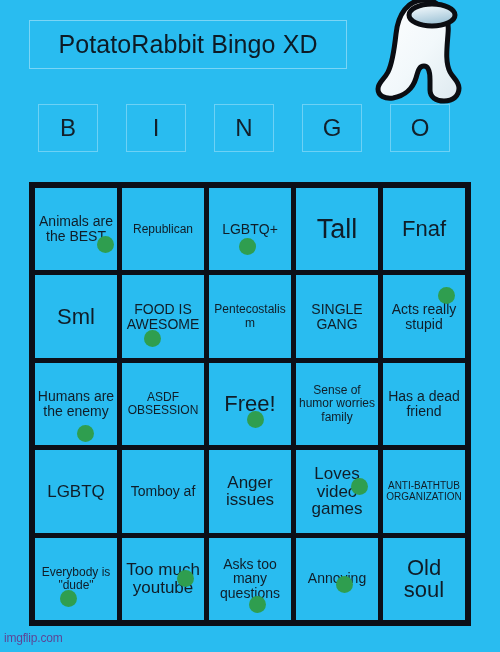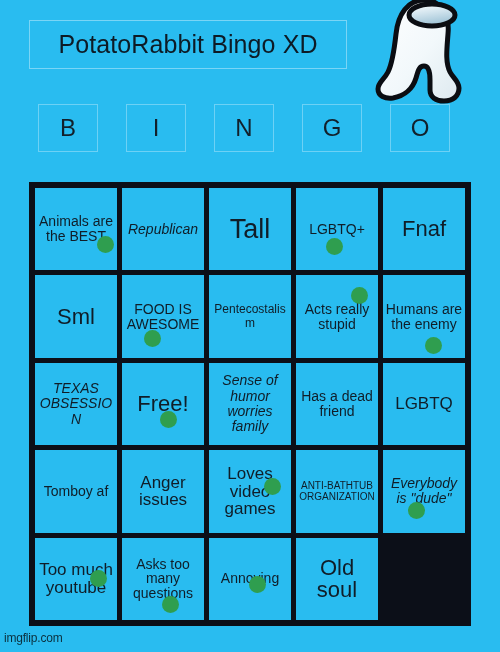--- a/index.html
+++ b/index.html
@@ -113,42 +113,42 @@
     text-align: center;
     color: #101d28;
     line-height: 1.02;
     width: 100%;
     word-wrap: break-word;
     display: block;
   }
   
   .fs-xxs { font-size: 12px; line-height: 1.15; }
   .fs-xs  { font-size: 10px; line-height: 1.12; }
-  .fs-s   { font-size: 14px; line-height: 1.1; font-style: italic; }
+  .fs-s   { font-size: 12px; line-height: 1.1; }
   .fs-m   { font-size: 14px; line-height: 1.06; }
   .fs-l   { font-size: 17px; line-height: 1.03; }
   .fs-xl  { font-size: 22px; line-height: 1.0; }
   .fs-xxl { font-size: 27px; line-height: 1.0; }
 
   .marker {
     position: absolute;
     width: 17px;
     height: 17px;
     border-radius: 50%;
     background: #2f9e4f;
     pointer-events: none;
   }
 
   
   #watermark {
     position: absolute;
     left: 4px;
     top: 631px;
     font-size: 12px;
-    color: #000000;
+    color: #701a75;
     opacity: 0.75;
     letter-spacing: -0.2px;
   }
 </style>
 </head>
 <body>
 
 <div id="header">
 
   <div id="title-box">
@@ -209,51 +209,54 @@
   <div id="grid">
 
     <div class="cell">
       <span class="cell-text fs-m">Animals are the BEST</span>
       <span class="marker" style="left:62px;top:48px;"></span>
     </div>
     <div class="cell">
       <span class="cell-text fs-s">Republican</span>
     </div>
     <div class="cell">
-      <span class="cell-text fs-xxl">Tall</span>
-    </div>
-    <div class="cell">
       <span class="cell-text fs-m">LGBTQ+</span>
       <span class="marker" style="left:30px;top:50px;"></span>
     </div>
     <div class="cell">
+      <span class="cell-text fs-xxl">Tall</span>
+    </div>
+    <div class="cell">
       <span class="cell-text fs-xl">Fnaf</span>
     </div>
 
     <div class="cell">
       <span class="cell-text fs-xl">Sml</span>
     </div>
     <div class="cell">
       <span class="cell-text fs-m">FOOD IS AWESOME</span>
       <span class="marker" style="left:22px;top:55px;"></span>
     </div>
     <div class="cell">
       <span class="cell-text fs-xxs">Pentecostalism</span>
     </div>
     <div class="cell">
+      <span class="cell-text fs-m">SINGLE GANG</span>
+    </div>
+    <div class="cell">
       <span class="cell-text fs-m">Acts really stupid</span>
       <span class="marker" style="left:55px;top:12px;"></span>
     </div>
 
     <div class="cell">
       <span class="cell-text fs-m">Humans are the enemy</span>
       <span class="marker" style="left:42px;top:62px;"></span>
     </div>
     <div class="cell">
-      <span class="cell-text fs-s">TEXAS OBSESSION</span>
+      <span class="cell-text fs-s">ASDF OBSESSION</span>
     </div>
     <div class="cell">
       <span class="cell-text fs-xl">Free!</span>
       <span class="marker" style="left:38px;top:48px;"></span>
     </div>
     <div class="cell">
       <span class="cell-text fs-s">Sense of humor worries family</span>
     </div>
     <div class="cell">
       <span class="cell-text fs-m">Has a dead friend</span>

